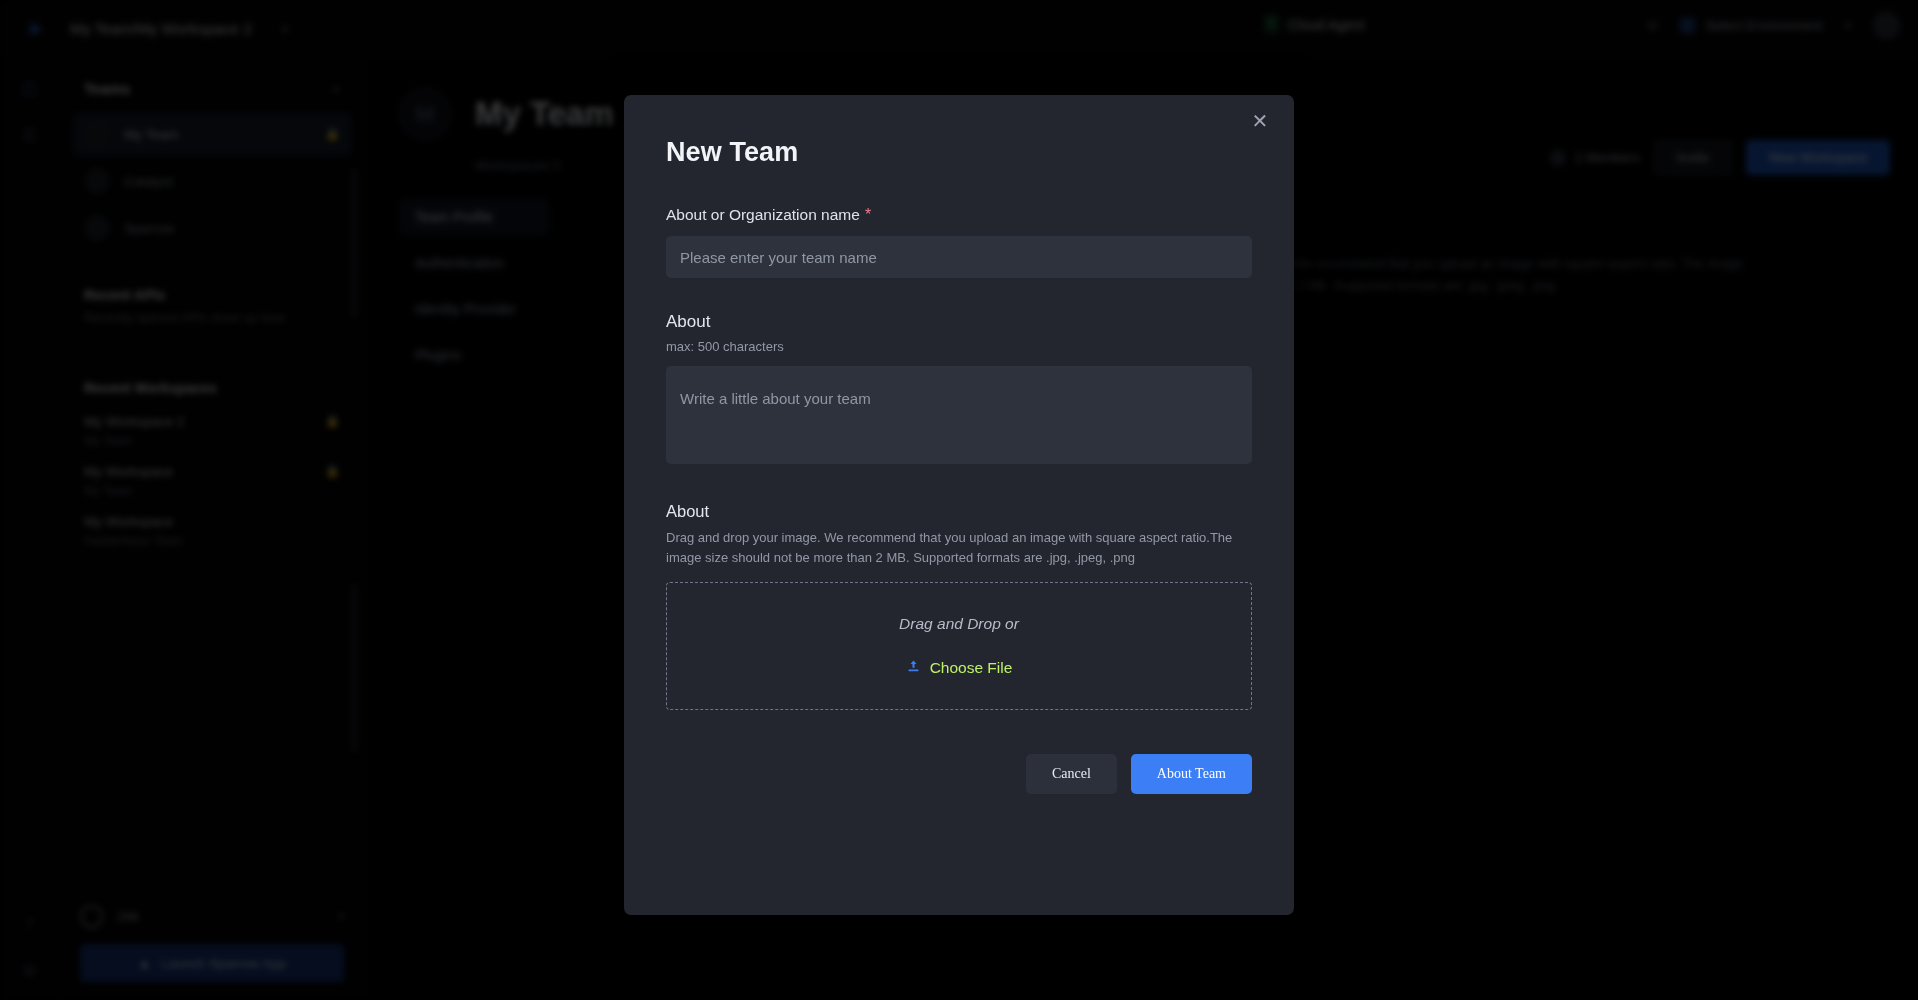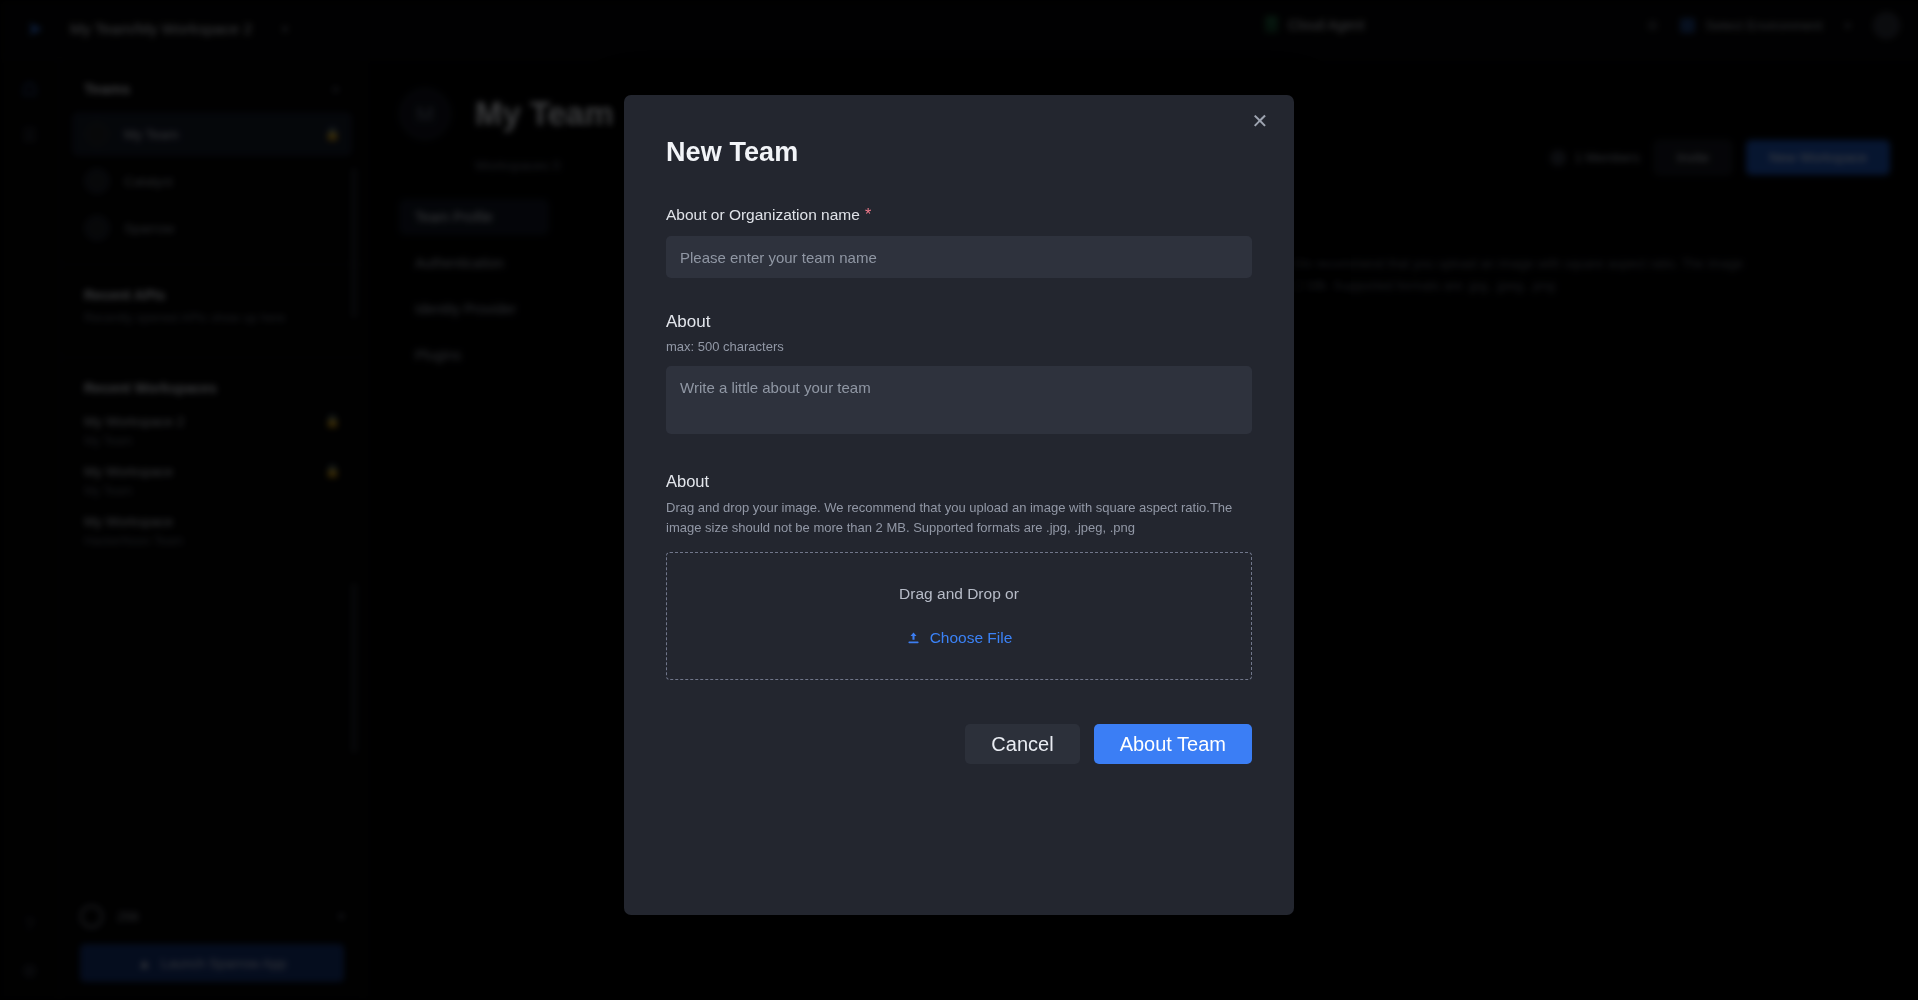--- a/index.html
+++ b/index.html
@@ -212,57 +212,57 @@
     padding: 0 14px;
     color: #e7eaf0; font-size: 15px;
     font-family: "Liberation Sans", sans-serif;
     outline: none;
   }
   .text-input::placeholder { color: #9097a4; }
   .section-title { margin-top: 34px; color: #e3e6ec; font-size: 17px; font-weight: 500; }
   .section-note { margin-top: 7px; color: #9298a6; font-size: 13px; }
   .text-area {
     margin-top: 12px;
-    width: 100%; height: 68px;
+    width: 100%; height: 98px;
     background: #2e323d; border: none; border-radius: 5px;
-    padding: 13px 14px;
+    padding: 24px 14px;
     color: #e7eaf0; font-size: 15px; resize: none;
     font-family: "Liberation Sans", sans-serif;
     outline: none;
   }
   .text-area::placeholder { color: #9097a4; }
   .logo-title { margin-top: 34px; color: #e3e6ec; font-size: 16.5px; font-weight: 500; }
   .logo-desc {
     margin-top: 7px; color: #9298a6; font-size: 13px; line-height: 1.55;
     max-width: 600px;
   }
   .dropzone {
     margin-top: 14px;
     height: 128px;
     border: 1px dashed #70768a;
     border-radius: 4px;
     display: flex; flex-direction: column;
     align-items: center; justify-content: center;
     gap: 26px;
     cursor: pointer;
   }
-  .dz-text { color: #b7bcc8; font-size: 15.5px; }
+  .dz-text { color: #b7bcc8; font-size: 15.5px; font-style: italic; }
   .dz-choose {
-    display: flex; align-items: center; gap: 9px;
-    color: #3b82f6; font-size: 15.5px;
+    display: flex; align-items: flex-start; gap: 9px;
+    color: #bef264; font-size: 15.5px;
   }
   .dz-icon { width: 15px; height: 15px; display: block; }
   .modal-actions {
     margin-top: 44px;
     display: flex; justify-content: flex-end; gap: 14px;
   }
   .btn {
     height: 40px; padding: 0 26px; border-radius: 5px;
-    font-size: 20px; border: none; cursor: pointer;
-    font-family: Liberation Sans, sans-serif;
+    font-size: 14px; border: none; cursor: pointer;
+    font-family: Liberation Serif, serif;
   }
   .btn-cancel { background: #2c303a; color: #e9ecf2; }
   .btn-create { background: #3b7ef5; color: #ffffff; }
 </style>
 </head>
 <body>
 
 <div id="root">
 
   <div id="app-bg">

